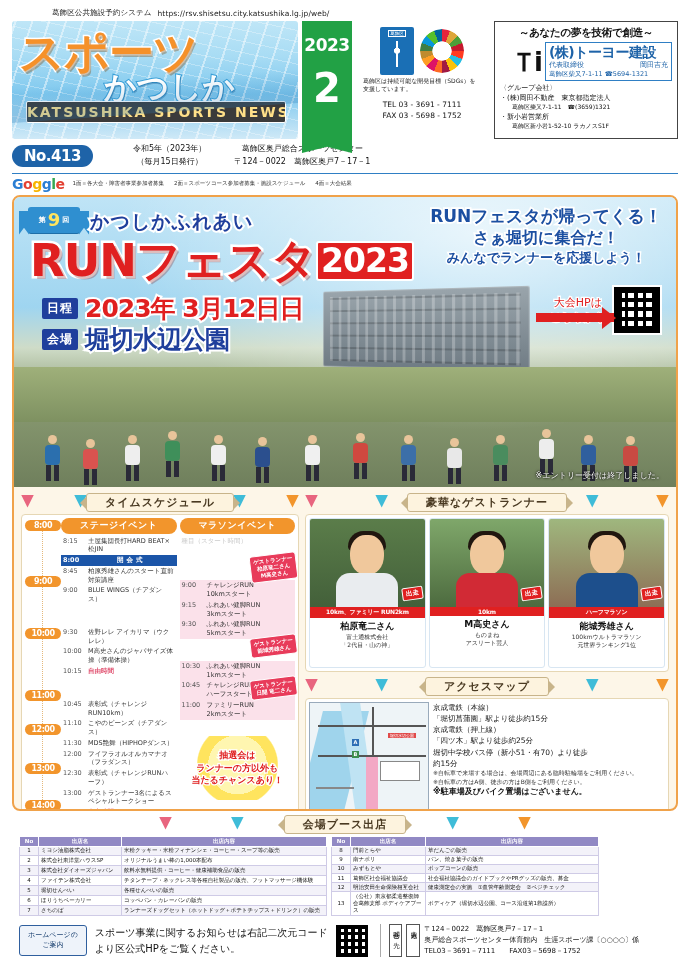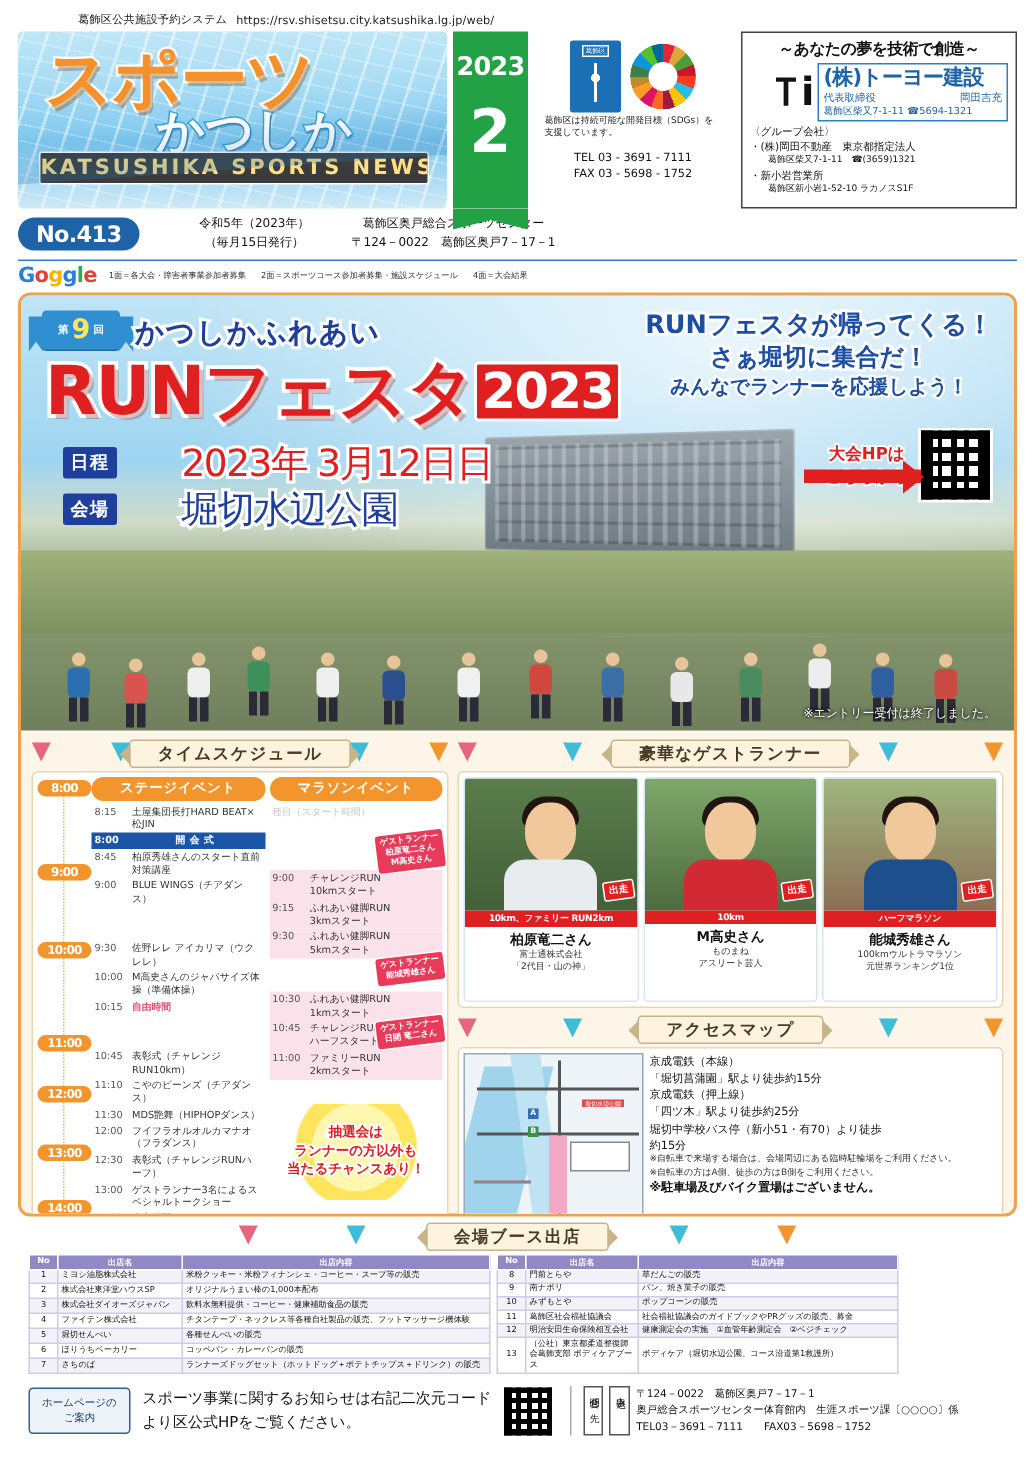--- a/index.html
+++ b/index.html
@@ -28,21 +28,21 @@
     background:
       repeating-linear-gradient(-72deg, rgba(255,255,255,.45) 0 2px, rgba(255,255,255,0) 2px 16px),
       repeating-linear-gradient(12deg, rgba(255,255,255,.30) 0 1px, rgba(255,255,255,0) 1px 11px);
   }
   .logoblock:after{
     content:"";position:absolute;left:0;right:0;bottom:26px;height:34px;
     background:linear-gradient(180deg,rgba(120,200,238,.0),rgba(40,120,180,.28));
     transform:skewY(-4deg);
   }
   .sp-title{
-    position:absolute;left:18px;top:4px;width:268px;height:56px;
+    position:absolute;left:7px;top:4px;width:268px;height:56px;
     font-family:"DejaVu Sans","Liberation Sans",sans-serif;
     font-size:45px;font-weight:bold;letter-spacing:-1px;
     color:#f5912a;-webkit-text-stroke:3px #ffffff;
     text-shadow:2px 3px 0 rgba(120,70,10,.35);
     paint-order:stroke fill;line-height:56px;white-space:nowrap;
   }
   .sp-title2{
     position:absolute;left:92px;top:46px;width:190px;height:40px;
     font-size:32px;font-weight:bold;color:#ffffff;
     -webkit-text-stroke:2px #3aa0d8;paint-order:stroke fill;
@@ -159,33 +159,33 @@
   .rf-main{font-size:45px;font-weight:bold;color:#e02020;
     -webkit-text-stroke:5px #ffffff;paint-order:stroke fill;letter-spacing:-1px;
     text-shadow:3px 3px 0 rgba(120,0,0,.25);line-height:48px;white-space:nowrap;}
   .rf-year{font-size:33px;font-weight:bold;color:#ffffff;background:#e02020;
     border:2px solid #ffffff;border-radius:3px;padding:0 3px;line-height:36px;
     margin-bottom:4px;letter-spacing:-1px;}
   .infoline{position:absolute;left:28px;display:flex;align-items:center;gap:7px;}
   .infoline.l1{top:95px}.infoline.l2{top:126px}
   .ilab{background:#1f3f9c;color:#fff;font-size:12px;font-weight:bold;
         padding:2px 5px;border-radius:2px;letter-spacing:1px;}
-  .ival{font-size:25px;font-weight:normal;color:#e02020;
-    -webkit-text-stroke:4px #ffffff;paint-order:stroke fill;white-space:nowrap;letter-spacing:-1px;margin-left:36px;}
+  .ival{font-size:25px;font-weight:bold;color:#e02020;
+    -webkit-text-stroke:4px #ffffff;paint-order:stroke fill;white-space:nowrap;letter-spacing:-1px;}
   .ival.blue{color:#1f3f9c;}
 
   .speech{position:absolute;right:10px;top:8px;width:240px;}
   .sp-l1{font-size:17px;font-weight:bold;color:#1c4fa1;-webkit-text-stroke:3.5px #fff;
          paint-order:stroke fill;text-align:center;white-space:nowrap;}
   .sp-l2{font-size:16px;font-weight:bold;color:#1c4fa1;-webkit-text-stroke:3.5px #fff;
          paint-order:stroke fill;text-align:center;white-space:nowrap;}
   .sp-l3{font-size:13px;font-weight:bold;color:#1c4fa1;-webkit-text-stroke:3px #fff;
          paint-order:stroke fill;text-align:center;white-space:nowrap;}
   .hpbox{position:absolute;right:14px;top:88px;display:flex;align-items:center;gap:6px;}
-  .hptxt{font-size:11px;font-weight:bold;color:#e02020;-webkit-text-stroke:2.5px #fff;
+  .hptxt{font-size:11px;font-weight:normal;color:#e02020;-webkit-text-stroke:2.5px #fff;
          paint-order:stroke fill;text-align:center;line-height:15px;}
   .qr{width:46px;height:46px;background:#fff;padding:2px;}
   .qr i{display:block;width:100%;height:100%;
     background:
       linear-gradient(90deg,#000 0 18%,transparent 18% 24%,#000 24% 30%,transparent 30% 44%,#000 44% 52%,transparent 52% 62%,#000 62% 70%,transparent 70% 82%,#000 82% 100%),
       linear-gradient(0deg,#000 0 16%,transparent 16% 26%,#000 26% 34%,transparent 34% 48%,#000 48% 56%,transparent 56% 68%,#000 68% 76%,transparent 76% 88%,#000 88% 100%);
     background-blend-mode:screen;}
   .arrowred{position:absolute;right:62px;top:116px;width:78px;height:9px;background:#e02020;}
   .arrowred:after{content:"";position:absolute;right:-13px;top:-6px;border:11px solid transparent;
                   border-left:14px solid #e02020;}

